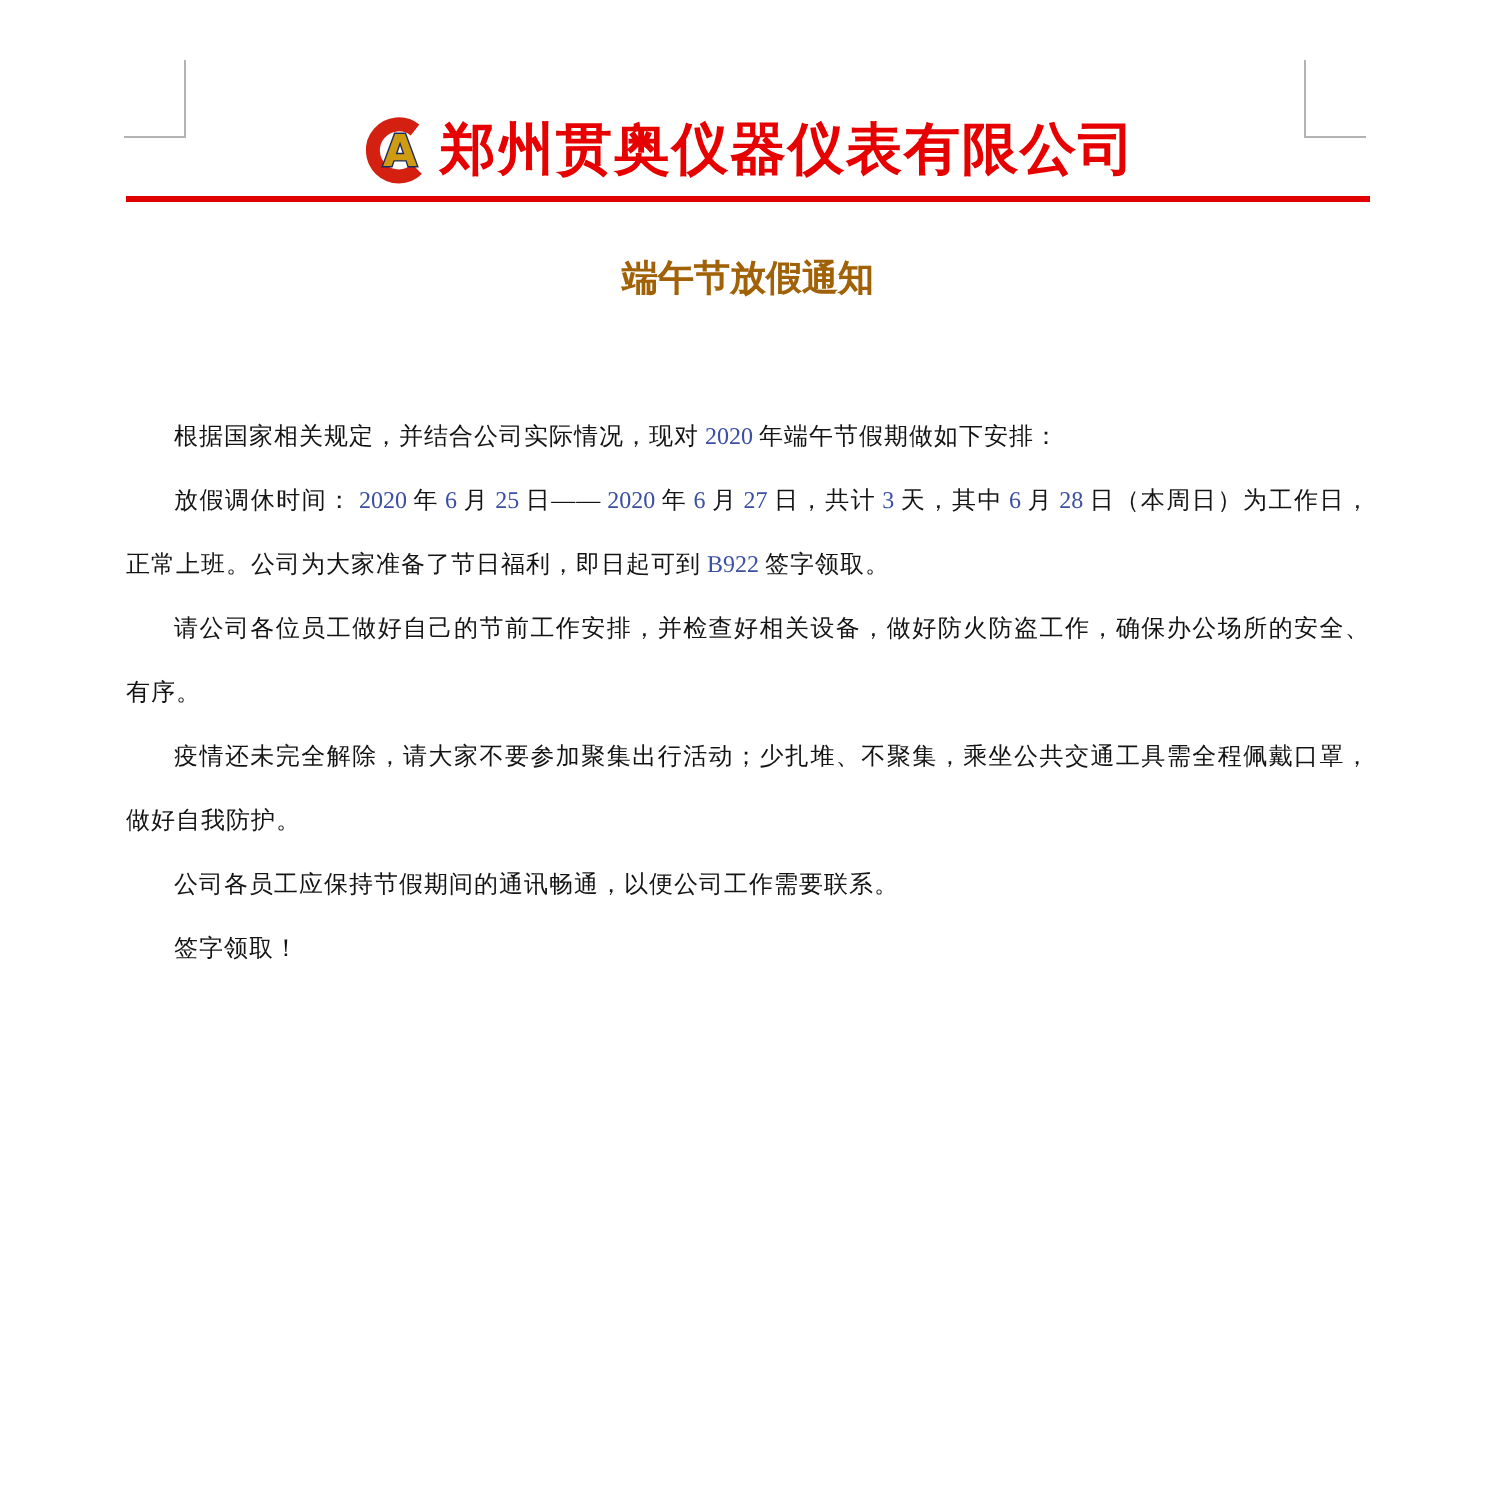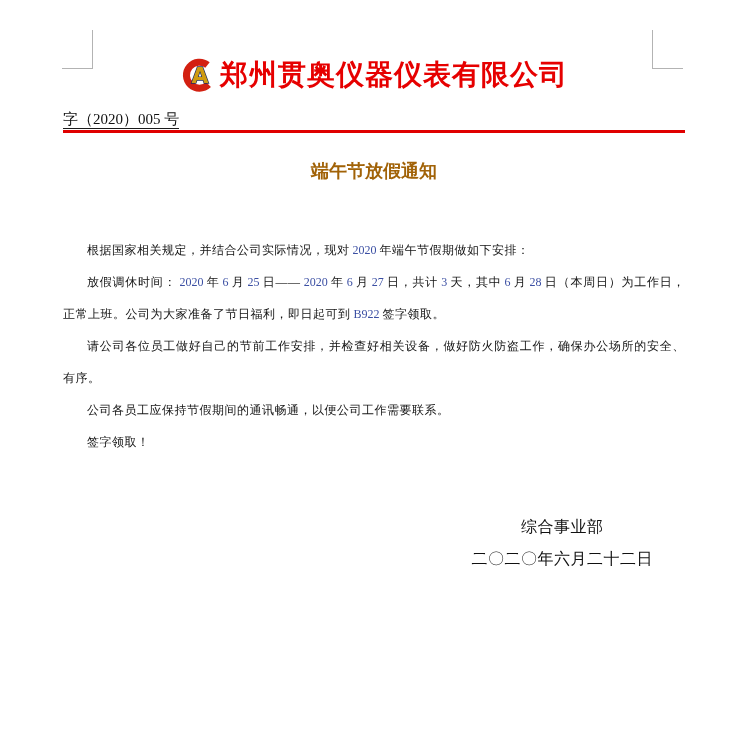--- a/index.html
+++ b/index.html
@@ -69,37 +69,29 @@
   <div class="content">
 
     <div class="company-row">
       <svg class="logo" viewBox="0 0 38 38" xmlns="http://www.w3.org/2000/svg">
         <path d="M 27.5 9.0 A 13 13 0 1 0 28.5 28.5" fill="none" stroke="#d32011" stroke-width="7" stroke-linecap="butt"></path>
         <text x="20" y="27" text-anchor="middle" font-family="DejaVu Sans, sans-serif" font-size="22" font-weight="bold" fill="#cf9b10" stroke="#1a2a5e" stroke-width="1.4" paint-order="stroke">A</text>
       </svg>
       <span class="company-name">郑州贯奥仪器仪表有限公司</span>
     </div>
 
-    <div class="doc-row">
-      <span class="doc-number">字（2020）005 号</span>
-    </div>
 
     <div class="red-rule"></div>
 
     <h2 class="doc-title">端午节放假通知</h2>
 
     <div class="body-text">
       <p>根据国家相关规定，并结合公司实际情况，现对<span class="latin">2020</span>年端午节假期做如下安排：</p>
       <p>放假调休时间：<span class="latin">2020</span>年<span class="latin">6</span>月<span class="latin">25</span>日——<span class="latin">2020</span>年<span class="latin">6</span>月<span class="latin">27</span>日，共计<span class="latin">3</span>天，其中<span class="latin">6</span>月<span class="latin">28</span>日（本周日）为工作日，正常上班。公司为大家准备了节日福利，即日起可到<span class="latin">B922</span>签字领取。</p>
       <p>请公司各位员工做好自己的节前工作安排，并检查好相关设备，做好防火防盗工作，确保办公场所的安全、有序。</p>
+      <p>疫情还未完全解除，请大家不要参加聚集出行活动；少扎堆、不聚集，乘坐公共交通工具需全程佩戴口罩，做好自我防护。</p>
       <p>公司各员工应保持节假期间的通讯畅通，以便公司工作需要联系。</p>
       <p>签字领取！</p>
     </div>
 
-    <div class="signature">
-      <div class="sig-inner">
-        <div class="sig-dept">综合事业部</div>
-        <div class="sig-date">二〇二〇年六月二十二日</div>
-      </div>
-    </div>
 
   </div>
 </div>
 
 </body></html>

